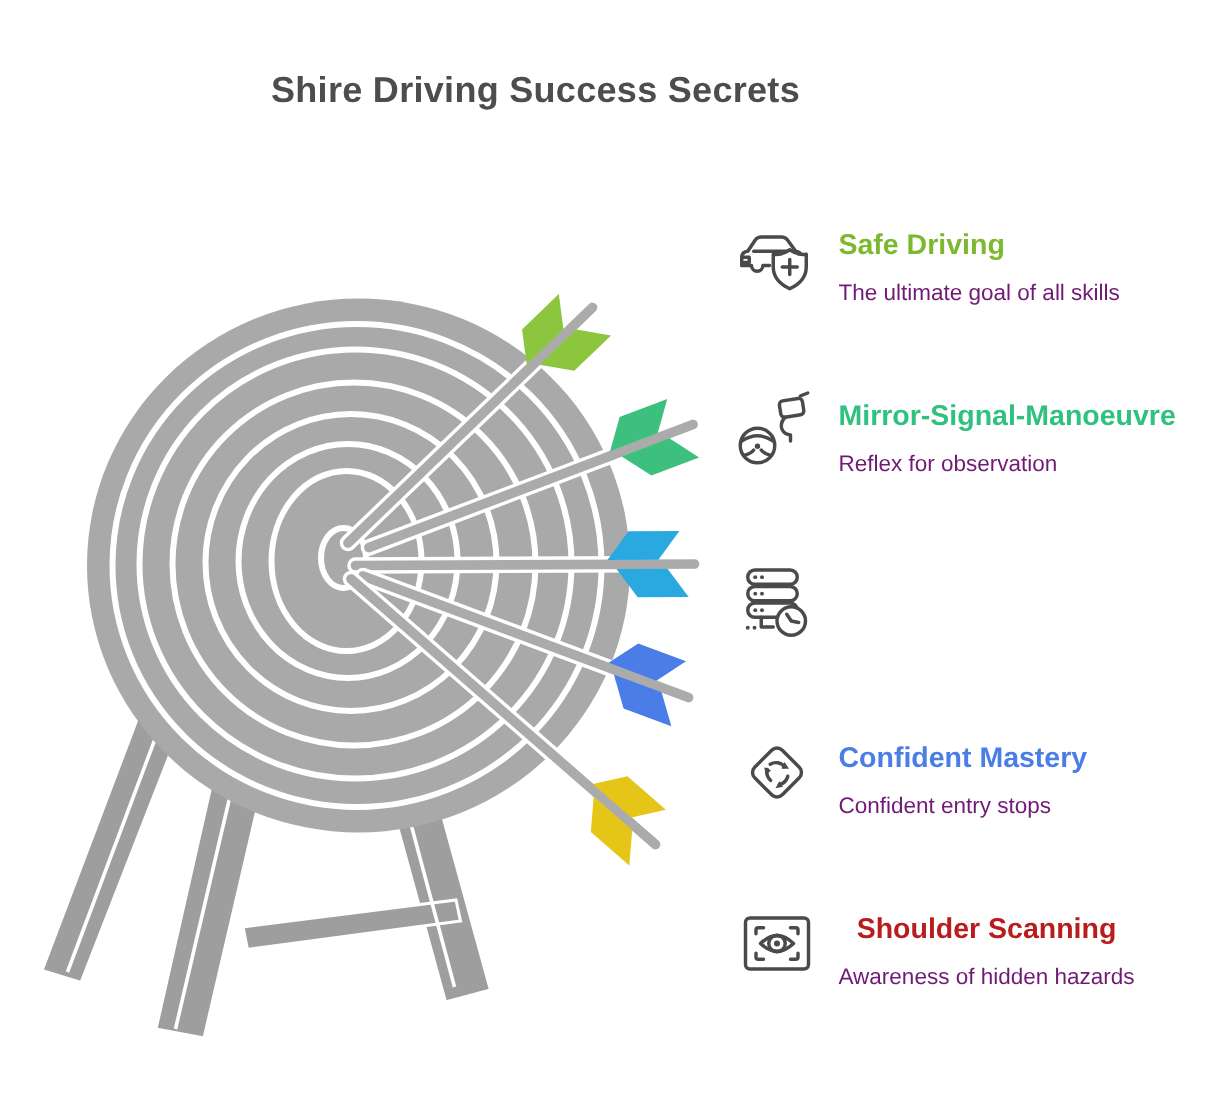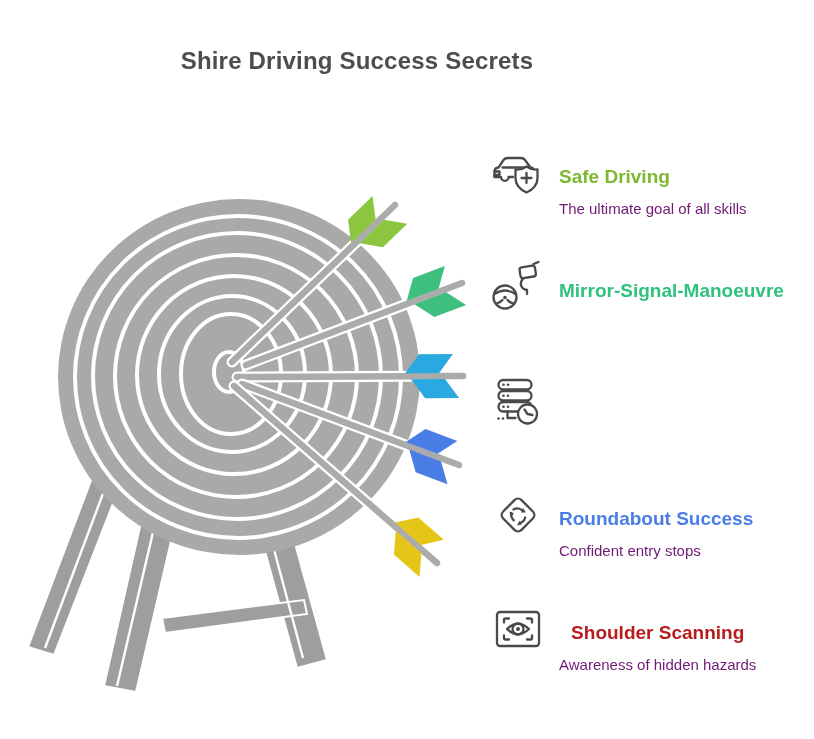--- a/index.html
+++ b/index.html
@@ -8,21 +8,21 @@
     font-family:"Liberation Sans",sans-serif;
   }
   #page-title{
     position:absolute;top:47px;left:0;width:658px;box-sizing:border-box;padding-left:56px;
     text-align:center;font-size:24px;font-weight:bold;color:#4D4D4D;letter-spacing:0.2px;margin:0;
   }
   #target-svg{position:absolute;left:0;top:0;}
   #items{position:absolute;left:490px;top:145px;display:flex;flex-direction:column;gap:58px;}
   .item{display:flex;flex-direction:row;gap:13px;height:56px;}
   .item-icon{width:56px;height:56px;flex:0 0 56px;}
-  .item-text{display:flex;flex-direction:column;margin-top:20px;}
+  .item-text{display:flex;flex-direction:column;margin-top:7px;}
   .item-title{font-size:19px;font-weight:bold;line-height:23px;white-space:nowrap;}
   .item-subtitle{font-size:15px;color:#701a75;margin-top:12px;white-space:nowrap;}
   .ic{stroke:#4A4A4A;stroke-width:2.3;fill:none;stroke-linecap:round;stroke-linejoin:round;}
   .ic-fill{fill:#4A4A4A;stroke:none;}
   .ic-mask{fill:#ffffff;stroke:#4A4A4A;stroke-width:2.3;stroke-linecap:round;stroke-linejoin:round;}
 </style>
 </head>
 <body>
 
 <div id="canvas">
@@ -130,20 +130,21 @@
         <path class="ic" d="M6.5 44.5 Q10.5 43.5 12.5 41"></path>
         <path class="ic" d="M23.5 44.5 Q19.5 43.5 17.5 41"></path>
         <g transform="rotate(-9 37 13)">
           <rect class="ic" x="30" y="7.5" width="15.5" height="11" rx="2.5"></rect>
         </g>
         <path class="ic" d="M43.5 5 L48.5 3"></path>
         <path class="ic" d="M33.5 19 q-4 4.5 -2 8.5 q1.5 3 5.5 3.5 v4"></path>
       </svg>
       <div class="item-text">
         <div class="item-title" style="color: rgb(47, 193, 126);">Mirror-Signal-Manoeuvre</div>
+        <div class="item-subtitle">Reflex for observation</div>
       </div>
     </div>
 
     <div class="item">
       <svg class="item-icon" viewBox="0 0 56 56">
         <rect class="ic" x="8.5" y="7" width="33" height="9.5" rx="4.75"></rect>
         <rect class="ic" x="8.5" y="18" width="33" height="9.5" rx="4.75"></rect>
         <rect class="ic" x="8.5" y="29" width="33" height="9.5" rx="4.75"></rect>
         <g class="ic-fill">
           <circle cx="13.5" cy="11.75" r="1.3"></circle>
@@ -165,21 +166,21 @@
       <svg class="item-icon" viewBox="0 0 56 56">
         <rect class="ic" x="15" y="15" width="26" height="26" rx="5" transform="rotate(45 28 28)"></rect>
         <path class="ic" d="M23.5 22.5 a7.5 7.5 0 0 1 9.5 1.5"></path>
         <polygon class="ic-fill" points="33,21 36,25.5 31,25.5"></polygon>
         <path class="ic" d="M35.2 30.5 a7.5 7.5 0 0 1 -5.5 5.5"></path>
         <polygon class="ic-fill" points="32,37.5 27,38.5 29.5,33.8"></polygon>
         <path class="ic" d="M23.8 33.3 a7.5 7.5 0 0 1 -2.3 -7.3"></path>
         <polygon class="ic-fill" points="19.5,24.5 24,26.5 20.5,30"></polygon>
       </svg>
       <div class="item-text">
-        <div class="item-title" style="color: rgb(74, 125, 230);">Roundabout Success</div>
+        <div class="item-title" style="color: rgb(74, 125, 230);">Confident Mastery</div>
         <div class="item-subtitle">Confident entry stops</div>
       </div>
     </div>
 
     <div class="item">
       <svg class="item-icon" viewBox="0 0 56 56">
         <rect class="ic" x="7" y="11" width="42" height="34" rx="3"></rect>
         <path class="ic" d="M14 21.5 v-2.5 q0 -1.5 1.5 -1.5 h3.5"></path>
         <path class="ic" d="M37 17.5 h3.5 q1.5 0 1.5 1.5 v2.5"></path>
         <path class="ic" d="M14 34.5 v2.5 q0 1.5 1.5 1.5 h3.5"></path>

